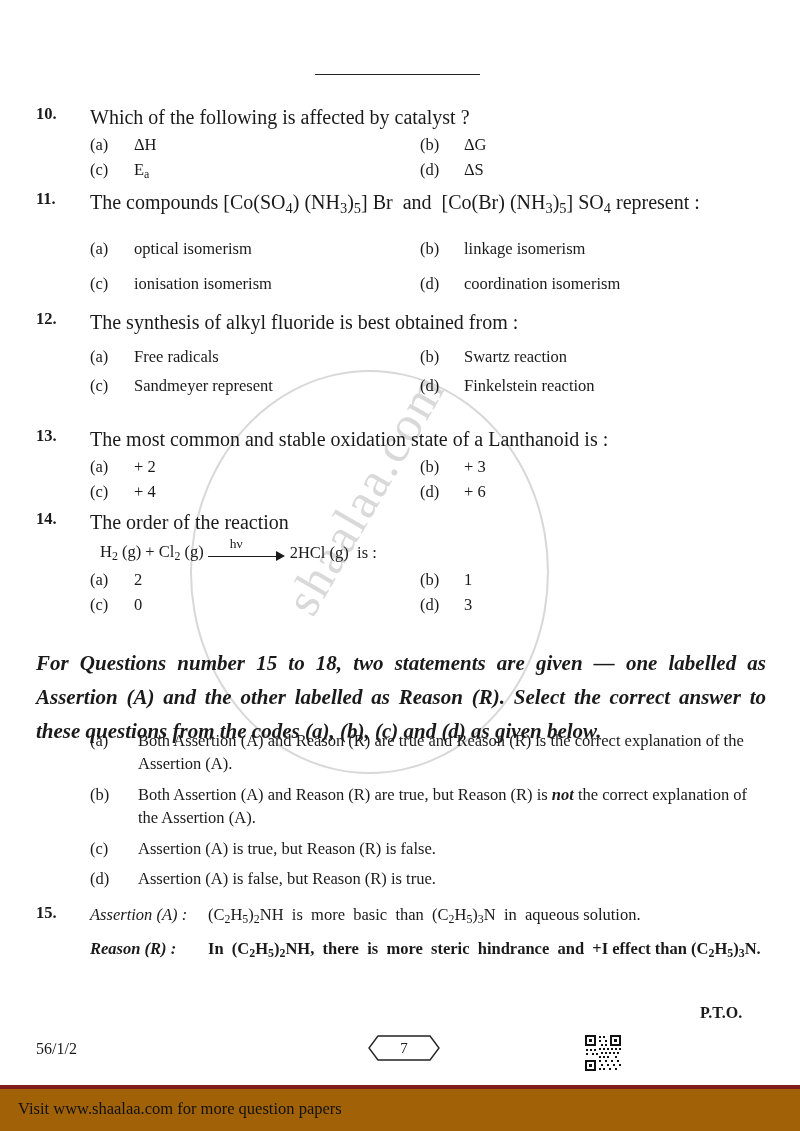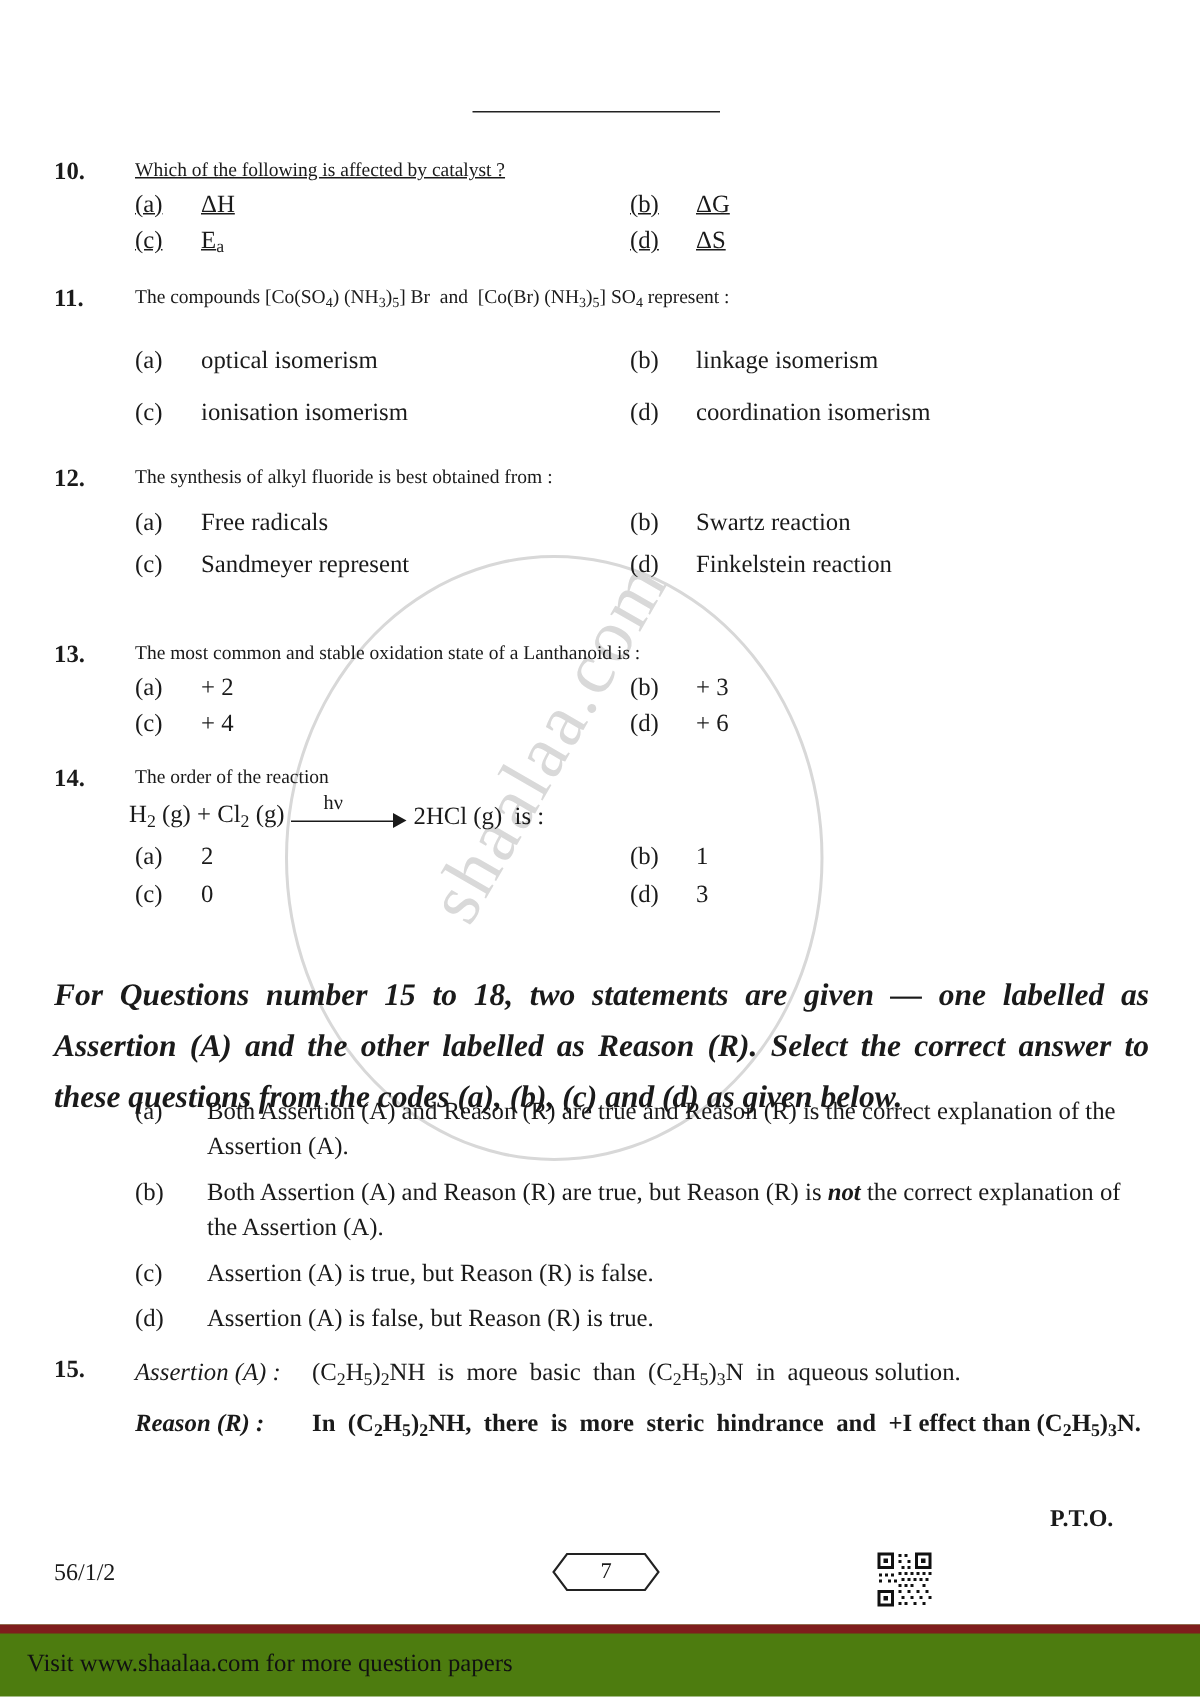--- a/index.html
+++ b/index.html
@@ -78,21 +78,21 @@
   .qnum {
     position: absolute;
     left: 0;
     top: 0;
     width: 40px;
     font-weight: bold;
     font-size: 16.5px;
   }
   .qtext {
     margin-left: 54px;
-    font-size: 13px;
+    font-size: 20px;
     line-height: 1.35;
   }
   .opts {
     margin-left: 54px;
     margin-top: 2px;
     position: relative;
   }
   .optrow {
     display: flex;
     font-size: 16.5px;
@@ -132,21 +132,21 @@
   .instr-opt {
     display: flex;
     margin-bottom: 7px;
   }
   .instr-opt .lbl { width: 48px; flex: none; }
   .instr-opt .body { flex: 1; }
   .bolditalic { font-weight: bold; font-style: italic; }
 
   
   .reaction {
-    margin-left: 50px;
+    margin-left: 64px;
     margin-top: 6px;
     font-size: 16.5px;
     display: flex;
     align-items: center;
     white-space: nowrap;
   }
   .arrow {
     display: inline-block;
     position: relative;
     width: 78px;
@@ -231,22 +231,22 @@
     top: 1004px;
     font-size: 16px;
     font-weight: bold;
   }
   .bottom-bar {
     position: absolute;
     left: 0;
     bottom: 0;
     width: 800px;
     height: 42px;
-    background: #4d7c0f;
-    border-top: 6px solid #7f1d1d;
+    background: #a16207;
+    border-top: 4px solid #7f1d1d;
   }
   .bottom-bar .txt {
     position: absolute;
     left: 18px;
     top: 10px;
     font-size: 16.5px;
     color: #111;
   }
 </style>
 </head>
@@ -256,21 +256,21 @@
 
   <div class="watermark">
     <div class="circle"></div>
     <div class="wtext">shaalaa.com</div>
   </div>
 
   <div class="content">
 
     <div class="top-rule"></div>
 
-    <div class="qblock" style="top:104px;text-decoration:underline;">
+    <div class="qblock" style="top:104px;">
       <div class="qnum">10.</div>
       <div class="qtext">Which of the following is affected by catalyst ?</div>
       <div class="opts">
         <div class="optrow">
           <div class="opt first">
             <span class="lbl">(a)</span>
             <span>ΔH</span>
           </div>
           <div class="opt second">
             <span class="lbl">(b)</span>

